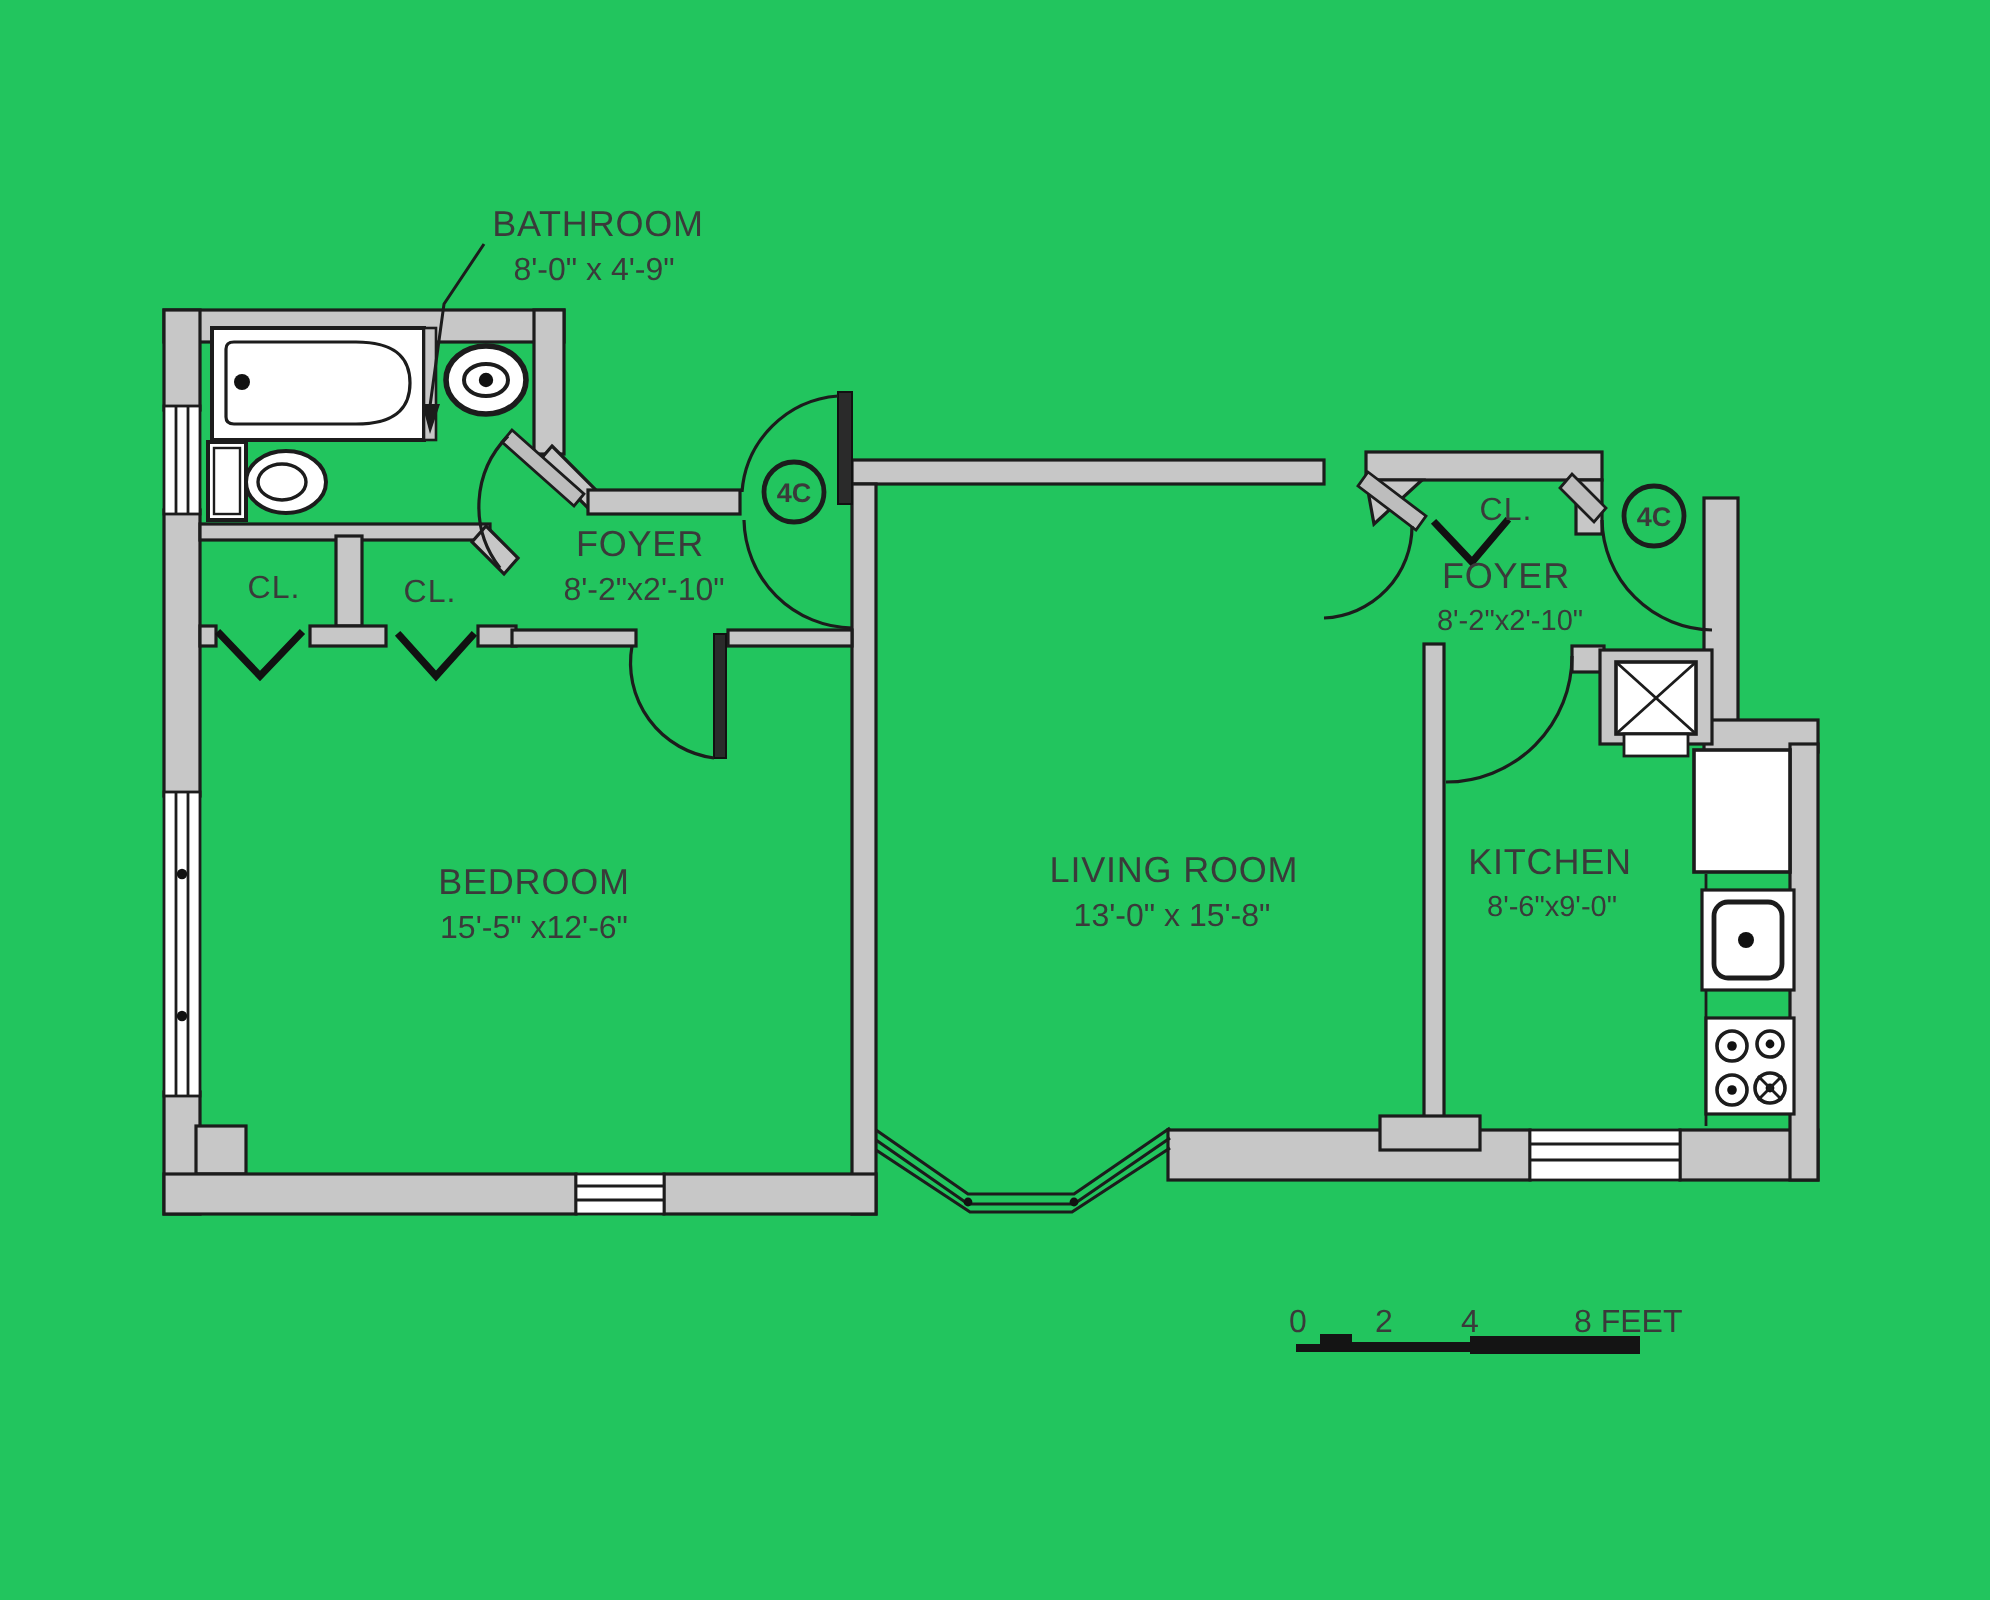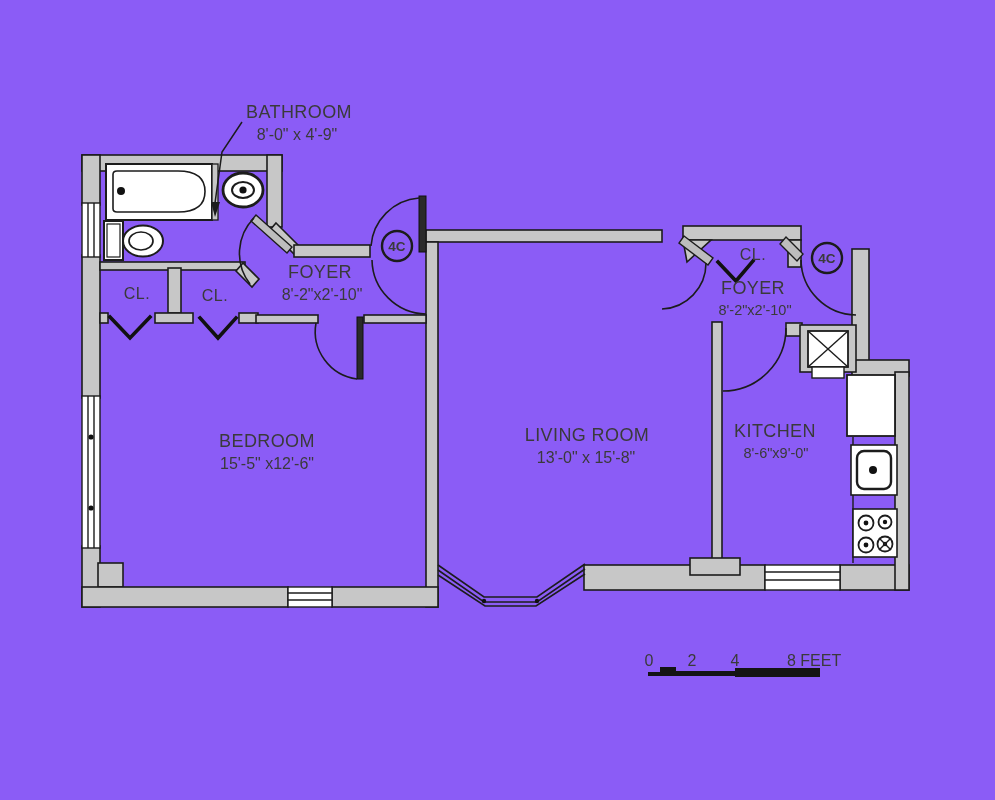--- a/index.html
+++ b/index.html
@@ -1,16 +1,16 @@
 <!DOCTYPE html>
 <html><head>
 <meta charset="utf-8">
 <style>
   html,body{margin:0;padding:0;background:#ffffff;}
-  .stage{position:relative;width:995px;height:800px;background:#8b5cf6;overflow:hidden;
+  .stage{position:relative;width:995px;height:800px;background:#22c55e;overflow:hidden;
          font-family:"Liberation Sans", sans-serif;}
   svg{position:absolute;left:0;top:0;}
   text{fill:#3a3a3a;}
   .room-name{font-size:18px;letter-spacing:.4px;}
   .room-dims{font-size:16px;}
   .room-dims-sm{font-size:14.5px;}
   .cl-label{font-size:16px;letter-spacing:.5px;}
   .unit-label{font-size:13.5px;font-weight:bold;}
   .scale-num{font-size:16px;}
   .wall{fill:#c7c7c7;stroke:#1c1c1c;stroke-width:1.6;}

